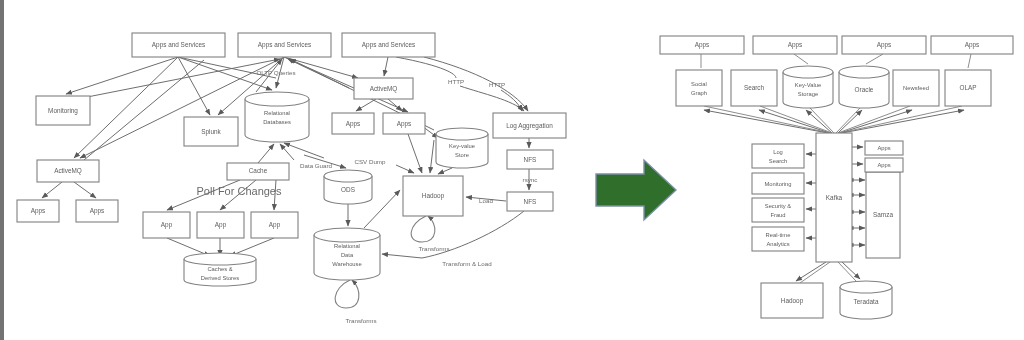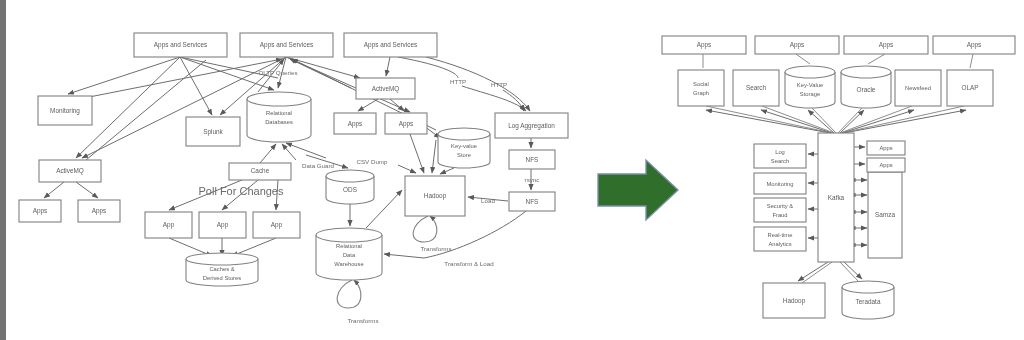--- a/index.html
+++ b/index.html
@@ -8,21 +8,21 @@
     padding: 0;
     background: #ffffff;
   }
   #page {
     position: relative;
     width: 1024px;
     height: 340px;
     background: #ffffff;
     overflow: hidden;
     font-family: "Liberation Sans", sans-serif;
-    border-left: 6px solid #737373;
+    border-left: 4px solid #737373;
     box-sizing: border-box;
   }
   #diagram-svg {
     position: absolute;
     left: 0;
     top: 0;
     width: 1024px;
     height: 340px;
   }
   .node-rect {

